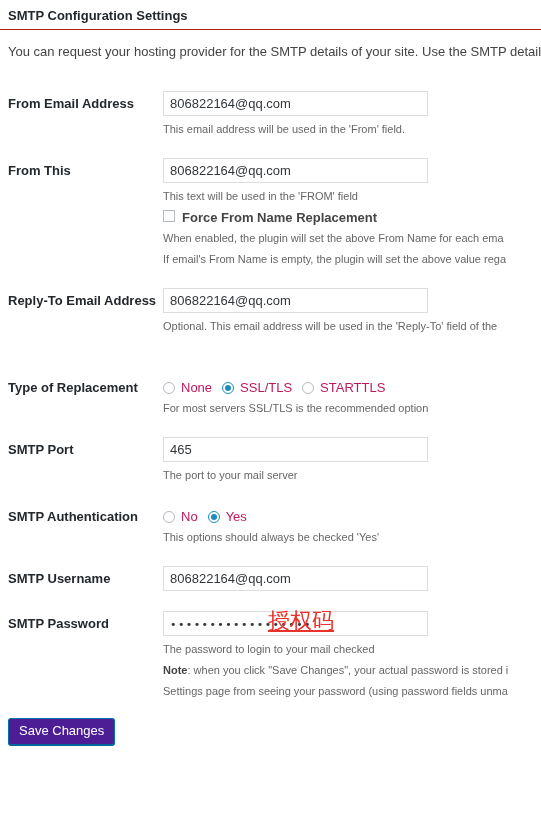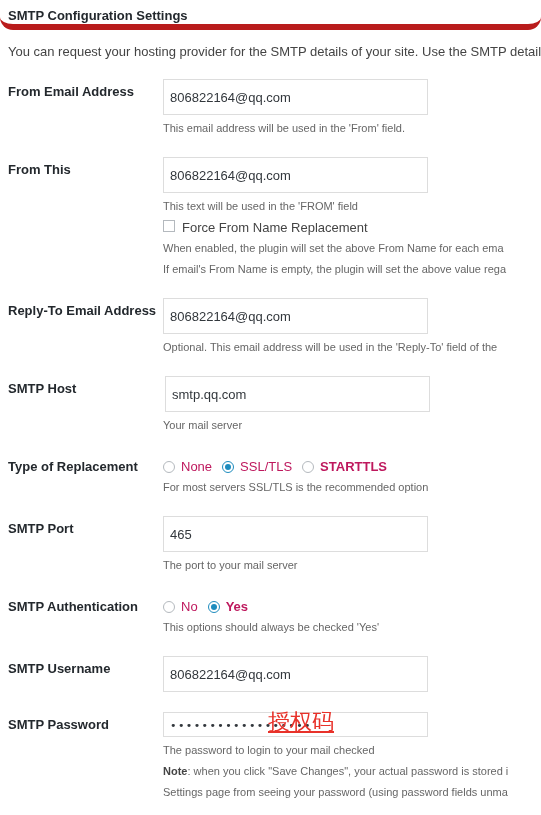--- a/index.html
+++ b/index.html
@@ -21,43 +21,42 @@
     height: 815px;
     position: relative;
     overflow: hidden;
   }
 
   
   .panel-header {
     height: 30px;
     box-sizing: border-box;
     padding: 8px 0 0 8px;
-    border-bottom: 6px solid #b91c1c;
-    border-radius: 13px;
+    border-bottom: 1px solid #b91c1c;
   }
   .panel-title {
     font-size: 13px;
     font-weight: bold;
     color: #23282d;
     line-height: 16px;
     white-space: nowrap;
   }
 
   
   .intro {
     padding: 13px 0 0 8px;
     font-size: 13px;
     color: #444;
     line-height: 18px;
     white-space: nowrap;
   }
 
   
   .form-table {
-    margin-top: 18px;
+    margin-top: 30px;
     width: 541px;
   }
   .row {
     display: flex;
     align-items: flex-start;
     margin-bottom: 0;
   }
   .row-label {
     width: 163px;
     min-width: 163px;
@@ -72,21 +71,21 @@
   }
   .row-field {
     flex: 1;
     min-width: 0;
     position: relative;
   }
 
   input.txt {
     box-sizing: border-box;
     width: 265px;
-    height: 36px;
+    height: 25px;
     padding: 2px 6px;
     border: 1px solid #ddd;
     background: #fff;
     font-family: "Liberation Sans", sans-serif;
     font-size: 13px;
     color: #32373c;
     line-height: 19px;
     border-radius: 0;
     outline: none;
     display: block;
@@ -102,20 +101,21 @@
   }
   .hint.tight { margin-top: 3px; }
   .hint b { color: #444; }
 
   
   .check-line {
     display: flex;
     align-items: flex-start;
     margin-top: 5px;
     white-space: nowrap;
+    font-weight: bold;
   }
   .cbox {
     width: 12px;
     height: 12px;
     box-sizing: border-box;
     border: 1px solid #b4b9be;
     background: #fff;
     margin-right: 7px;
     display: inline-block;
     flex: 0 0 auto;
@@ -157,21 +157,21 @@
     border-radius: 50%;
     background: #1e8cbe;
   }
   .radio-label {
     font-size: 13px;
     color: #be185d;
     margin-left: 6px;
     margin-right: 10px;
     line-height: 16px;
   }
-  .radio-label.last { margin-right: 0; font-weight: bold; }
+  .radio-label.last { margin-right: 0; }
 
   
   .pwd-wrap { position: relative; width: 265px; }
   .pwd-box {
     box-sizing: border-box;
     width: 265px;
     height: 25px;
     border: 1px solid #ddd;
     background: #fff;
     padding: 0 6px;
@@ -266,27 +266,20 @@
     <div class="row">
       <div class="row-label">Reply-To Email Address</div>
       <div class="row-field">
         <input class="txt" type="text" value="806822164@qq.com" style="">
         <div class="hint">Optional. This email address will be used in the 'Reply-To' field of the</div>
       </div>
     </div>
 
     <div class="sp-row"></div>
 
-    <div class="row">
-      <div class="row-label">SMTP Host</div>
-      <div class="row-field">
-        <input class="txt indent2" type="text" value="smtp.qq.com" style="">
-        <div class="hint">Your mail server</div>
-      </div>
-    </div>
 
     <div class="sp-row"></div>
 
     <div class="row">
       <div class="row-label">Type of Replacement</div>
       <div class="row-field">
         <div class="radio-line">
           <span class="radio"></span>
           <span class="radio-label">None</span>
           <span class="radio on"></span>

